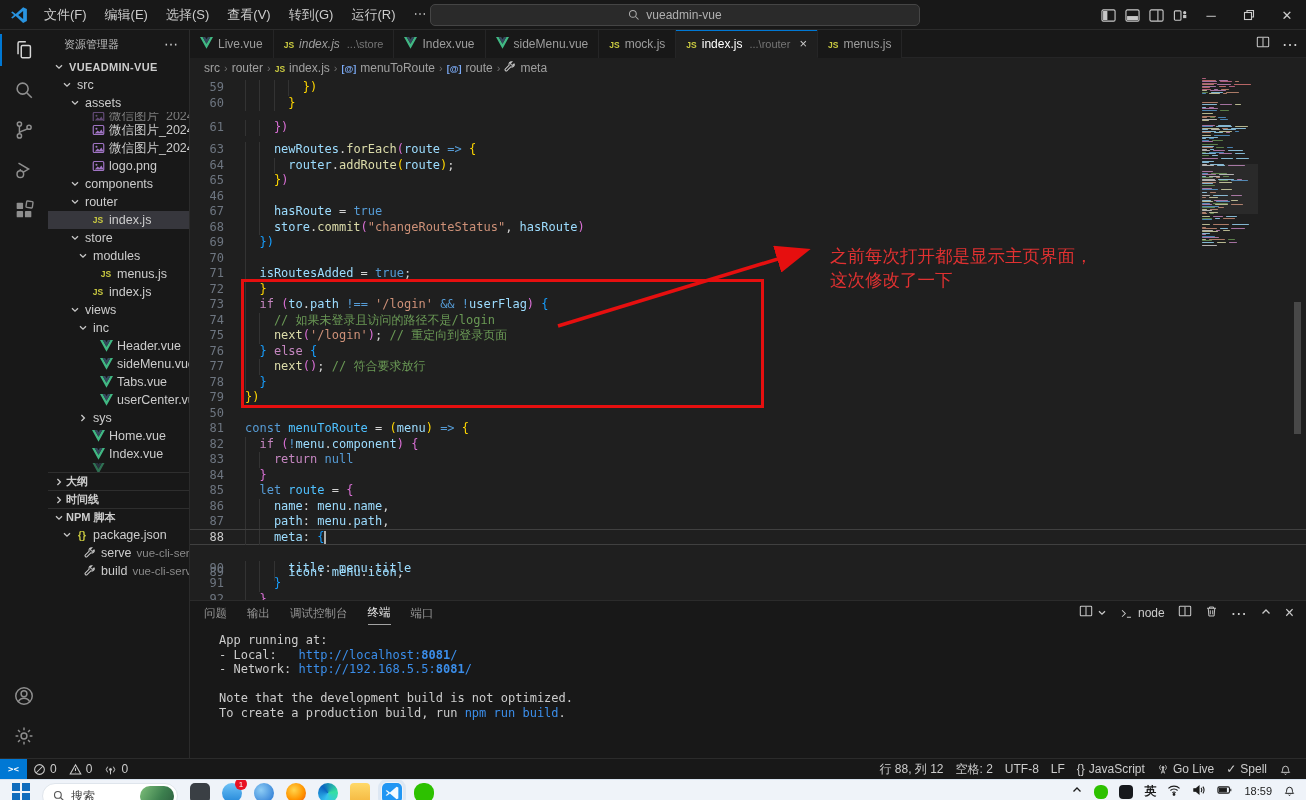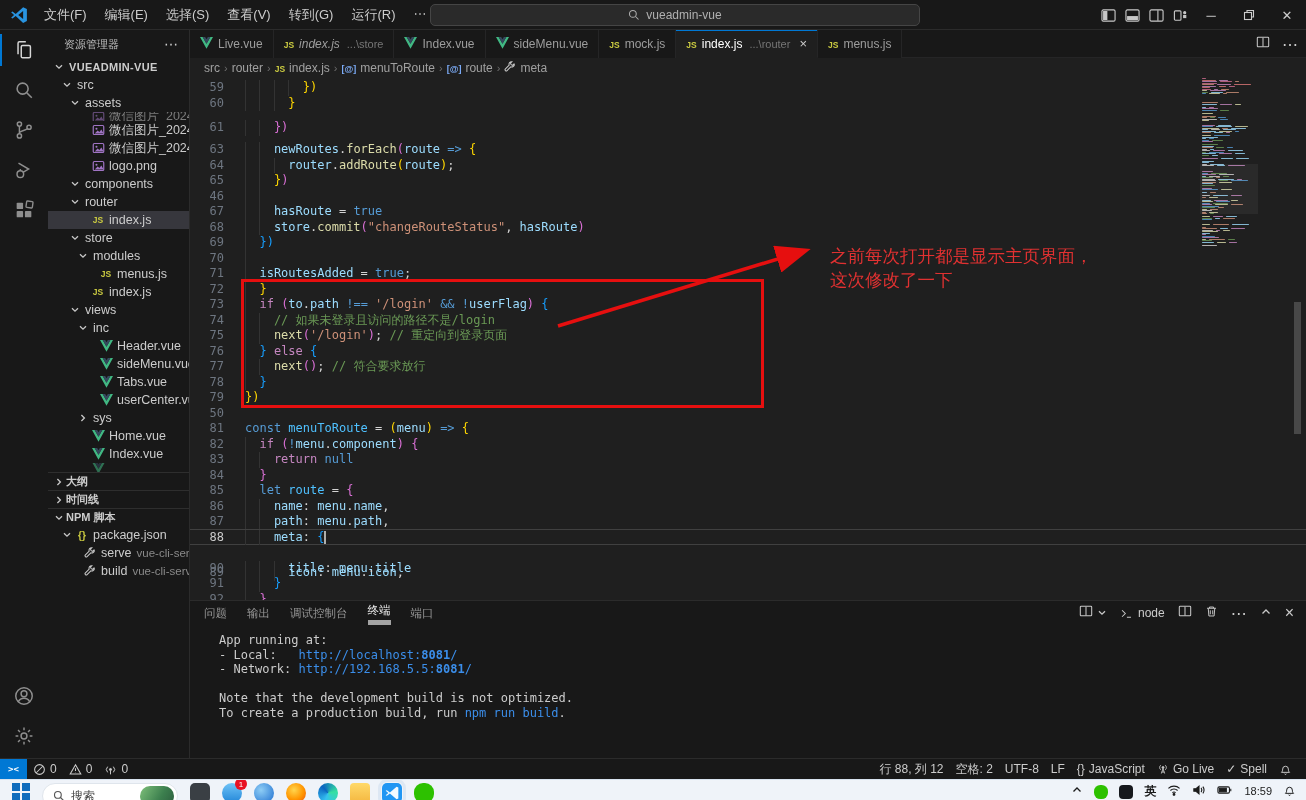--- a/index.html
+++ b/index.html
@@ -87,21 +87,21 @@
   .scrollbar-v { position:absolute; left:1104px; top:224px; width:7px; height:132px; background:rgba(121,121,121,.45); }
 
   .anno-box { position:absolute; left:51px; top:201px; width:523px; height:129px; border:3px solid #e60f0f; }
   .anno-svg { position:absolute; left:0; top:0; pointer-events:none; }
   .anno-text { position:absolute; left:640px; top:166px; color:#e03131; font-size:17.5px; line-height:24px; font-weight:500; }
 
   
   .panel { position:absolute; left:190px; top:600px; width:1116px; height:158px; background:#181818; border-top:1px solid #2b2b2b; }
   .panel-header { position:relative; height:24px; display:flex; align-items:center; padding-left:14px; gap:20px; }
   .panel-tab { font-size:11.5px; color:#969696; height:24px; display:flex; align-items:center; }
-  .panel-tab.active { color:#e7e7e7; border-bottom:5px solid #a3a3a3;text-align:center; }
+  .panel-tab.active { color:#e7e7e7; border-bottom:1px solid #a3a3a3;text-align:center; }
   .panel-actions { position:absolute; right:12px; top:0; height:24px; display:flex; align-items:center; gap:13px; color:#cccccc; }
   .panel-actions .inst { display:flex; align-items:center; gap:5px; font-size:12px; color:#cccccc; }
   .term { position:absolute; left:29px; top:32px; font-family:"DejaVu Sans Mono", monospace; font-size:12px;
           line-height:14.5px; white-space:pre; color:#cccccc; }
   .t-link { color:#3b8eea; } .t-linkb { color:#3b8eea; font-weight:bold; }
 
   
   .statusbar { position:absolute; left:0; top:758px; width:1306px; height:21px; background:#181818;
                border-top:1px solid #2b2b2b; display:flex; align-items:center; font-size:12px; color:#cccccc; }
   .sb-remote { width:27px; height:21px; background:#0078d4; color:#fff; display:flex; align-items:center;

